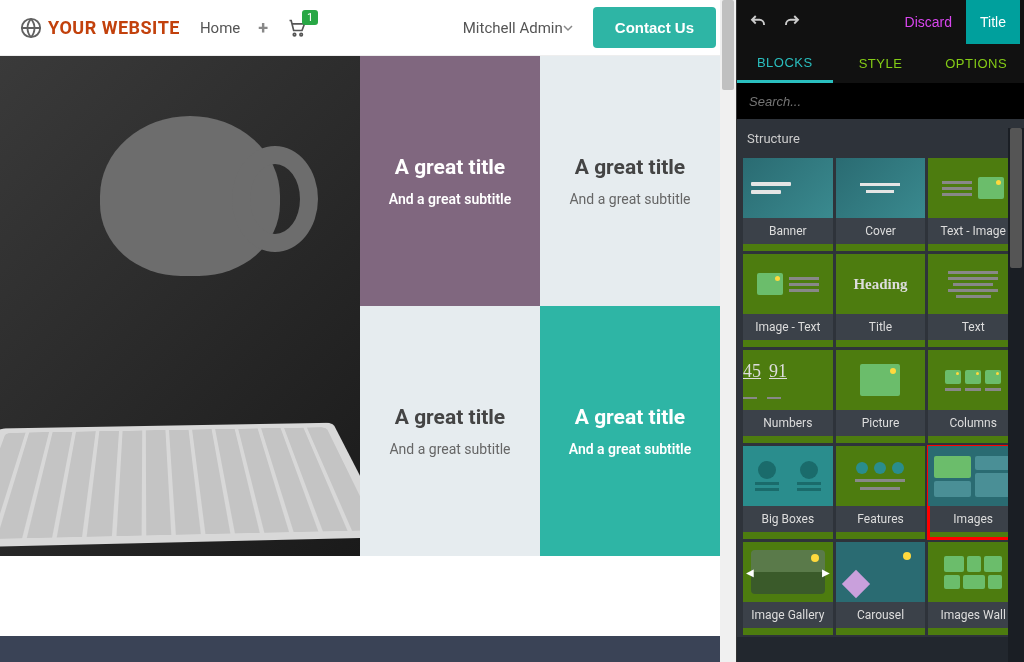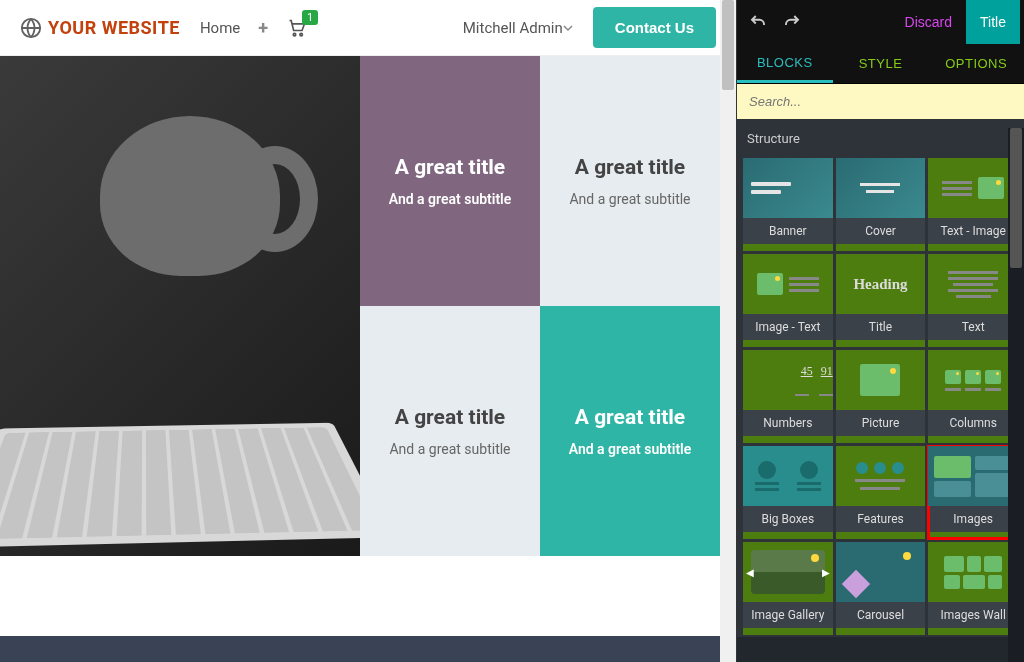--- a/index.html
+++ b/index.html
@@ -44,21 +44,21 @@
 .sb-toolbar { height: 44px; display: flex; align-items: center; padding: 0 4px; background: #111; }
 .sb-tool-btn { background: transparent; border: none; color: #ccc; width: 34px; height: 34px; font-size: 18px; cursor: pointer; display: flex; align-items: center; justify-content: center; }
 .sb-spacer { flex: 1; }
 .sb-discard { background: transparent; color: #d946ef; border: none; font-size: 14px; padding: 12px 14px; height: 44px; cursor: pointer; }
 .sb-save { background: #00a09d; color: #fff; border: none; font-size: 14px; padding: 0 14px; height: 44px; cursor: pointer; font-weight: 500; }
 
 .sb-tabs { display: flex; height: 40px; background: #111; border-bottom: 1px solid #000; }
 .sb-tab { flex: 1; background: transparent; border: none; color: #84cc16; font-size: 13px; cursor: pointer; letter-spacing: 0.5px; }
 .sb-tab.active { color: #2abfbf; border-bottom: 3px solid #2abfbf; }
 
-.sb-search { background: #fef9c3; }
+.sb-search { background: #000000; }
 .sb-search input { width: 100%; background: transparent; border: none; color: #888; padding: 10px 12px; font-size: 13px; font-style: italic; outline: none; }
 
 .sb-section-title { color: #ccc; font-size: 13px; padding: 12px 10px 10px; background: #2e333a; }
 
 .sb-grid { display: grid; grid-template-columns: repeat(3, 1fr); gap: 3px; padding: 2px 6px; overflow-y: auto; height: 481px; background: #2e333a; }
 .sb-block { background: #4d7c0f; display: flex; flex-direction: column; cursor: pointer; }
 .sb-thumb { height: 60px; display: flex; align-items: center; justify-content: center; position: relative; overflow: hidden; }
 .sb-label { color: #ddd; font-size: 12px; text-align: center; padding: 6px 2px; background: #3b4149; }
 .sb-block.highlighted { outline: 3px solid #ff0000; outline-offset: -2px; }
 
@@ -68,21 +68,21 @@
 .th-cover { background: linear-gradient(135deg, #2a6b72 0%, #3a8a8f 100%); flex-direction: column; gap:4px;}
 .th-cover .bar { background: #e5e5e5; height: 3px; }
 .th-textimg { gap: 6px; }
 .th-textimg .lines { display:flex; flex-direction:column; gap:3px; }
 .th-textimg .lines div { width: 30px; height: 3px; background: #888; }
 .th-imgbox { width: 26px; height: 22px; background: #6bbd6b; border-radius: 2px; position: relative; }
 .th-imgbox::before { content:""; position:absolute; top:3px; right:3px; width:5px; height:5px; background:#ffd93d; border-radius:50%;}
 .th-title .heading { color: #ddd; font-family: Georgia, serif; font-size: 15px; font-weight: bold; }
 .th-text { flex-direction: column; gap: 3px; }
 .th-text div { width: 50px; height: 3px; background: #888; }
-.th-numbers { color: #ddd; font-family: Georgia, serif; font-size: 12px; display:flex; gap:15px; flex-direction:column; align-items:flex-end;}
+.th-numbers { color: #ddd; font-family: Georgia, serif; font-size: 18px; display:flex; gap:15px; flex-direction:column; align-items:flex-start;}
 .th-numbers .nums { display:flex; gap:8px;}
 .th-numbers .nums span { text-decoration: underline;}
 .th-numbers .subs { display:flex; gap:10px;}
 .th-numbers .subs div { width:14px; height:2px; background:#888;}
 .th-picture .big { width: 40px; height: 32px; background: #6bbd6b; border-radius: 2px; position:relative;}
 .th-picture .big::before { content:""; position:absolute; top:4px; right:4px; width:6px; height:6px; background:#ffd93d; border-radius:50%;}
 .th-columns { gap: 4px; flex-direction:column;}
 .th-columns .row { display:flex; gap:4px;}
 .th-columns .mini { width: 16px; height: 14px; background: #6bbd6b; border-radius:2px; position:relative;}
 .th-columns .mini::before { content:""; position:absolute; top:2px; right:2px; width:3px; height:3px; background:#ffd93d; border-radius:50%;}

